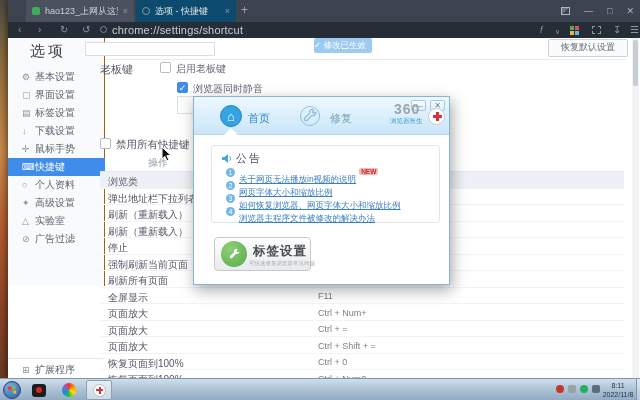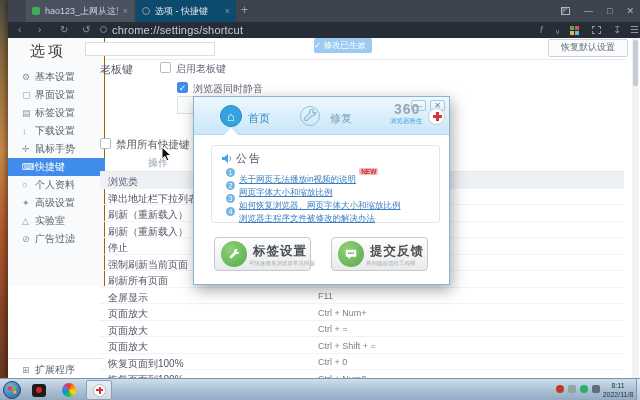--- a/index.html
+++ b/index.html
@@ -334,32 +334,20 @@
 
       <div class="act-btn" style="left:20px">
         <div class="act-ic">
           <svg width="14" height="14" viewBox="0 0 16 16">
               <path d="M11 2a3 3 0 0 0-2.9 3.8L4 9.9a1.6 1.6 0 1 0 2.2 2.2l4-4.1A3 3 0 0 0 14 5l-2 1-1.2-1.2L12 3z" fill="#fff"></path>
             </svg>
         </div>
         <div class="act-title">标签设置</div>
         <div class="act-desc">可快速修复浏览器常见问题</div>
       </div>
-      <div class="act-btn" style="left:137px">
-        <div class="act-ic">
-          <svg width="14" height="14" viewBox="0 0 16 16">
-              <path d="M2 3h12v8H8l-3 3v-3H2z" fill="#fff"></path>
-              <circle cx="5.5" cy="7" r="1" fill="#58a94b"></circle>
-              <circle cx="8" cy="7" r="1" fill="#58a94b"></circle>
-              <circle cx="10.5" cy="7" r="1" fill="#58a94b"></circle>
-            </svg>
-        </div>
-        <div class="act-title">提交反馈</div>
-        <div class="act-desc">将问题反馈给工程师</div>
-      </div>
     </div>
 
     <svg class="cursor" width="12" height="16" viewBox="0 0 12 16">
       <path d="M1 1v12l2.8-2.6 2 4.4 2-.9-2-4.3H10z" fill="#111" stroke="#fff" stroke-width="1"></path>
     </svg>
   </div>
 
   <div class="taskbar">
     <div class="orb">
       <span class="orb-flag">

